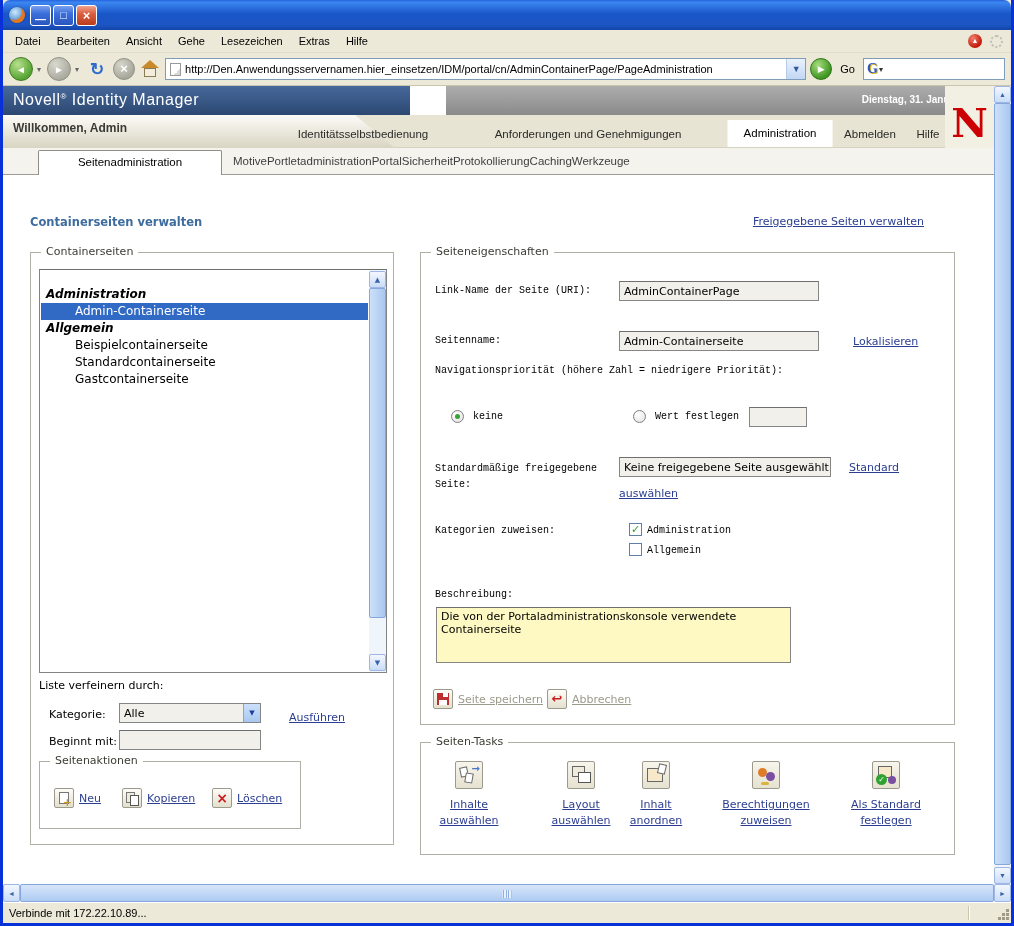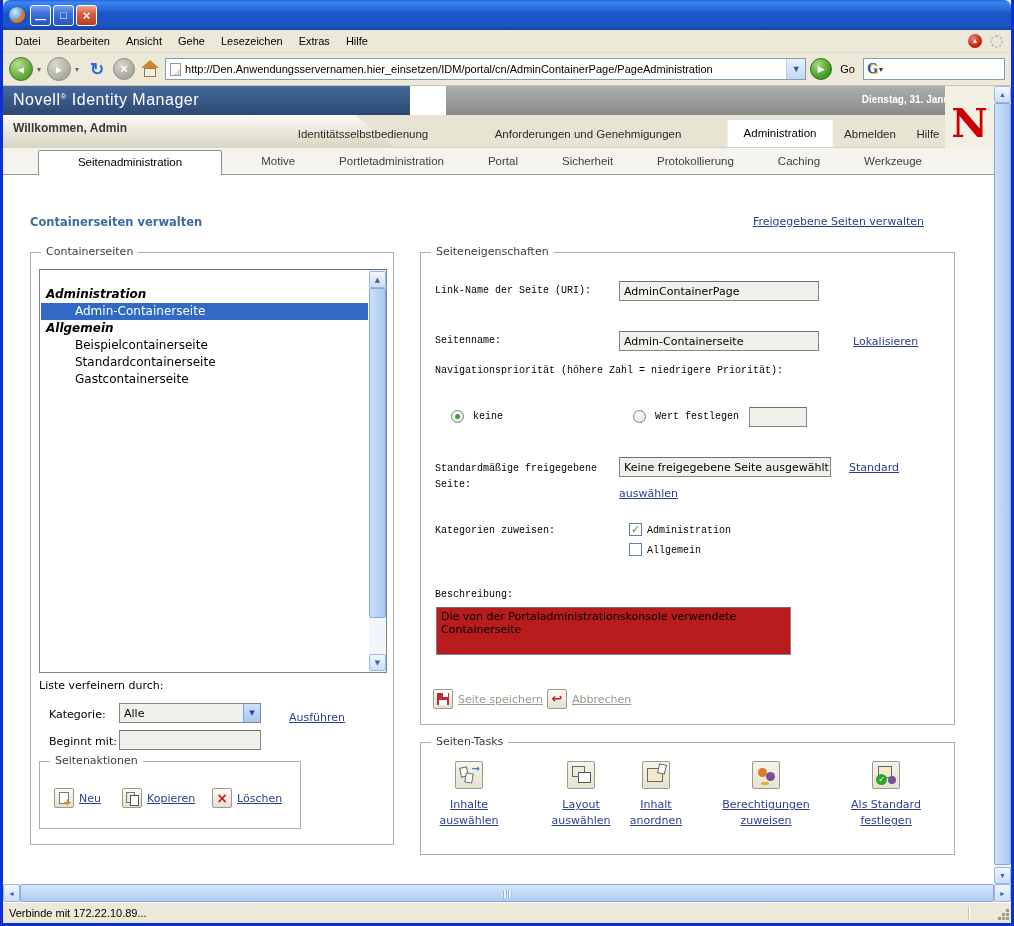--- a/index.html
+++ b/index.html
@@ -99,21 +99,21 @@
     clip-path:polygon(0 0, 352px 0, 392px 100%, 0 100%); }
   .welcome-text { position:absolute; left:10px; top:6px; font-weight:bold; font-size:12px; color:#3A3A35; }
   .topnav-item { position:absolute; bottom:7px; transform:translateX(-50%); font-size:11.5px; color:#2B2B28; white-space:nowrap; }
   .topnav-item.active { bottom:0; padding:7px 16px 8px; background:#fff; color:#000; }
 
   .subnav-row { height:27px; background:#F4F3EE; position:relative; border-bottom:1px solid #9C9B94; }
   .subnav-active { position:absolute; left:35px; top:2px; width:184px; height:25px; background:#fff;
     border:1px solid #8F8F88; border-bottom:none; border-radius:2px 2px 0 0; text-align:center; line-height:23px;
     font-size:11.5px; color:#000; }
   .subnav-rest { position:absolute; left:230px; right:72px; top:0; height:26px; display:flex;
-    justify-content:flex-end; align-items:center;gap:44px; }
+    justify-content:flex-start; align-items:center; }
   .subnav-item { font-size:11.5px; color:#3F3F3F; white-space:nowrap; }
 
   
   .page-body { position:relative; height:709px; background:#fff; font-family:"DejaVu Sans", sans-serif; }
   .page-heading { position:absolute; left:27px; top:40px; font-weight:bold; font-size:11.5px; color:#3E6C9E; }
   a.nlink { color:#2B3E92; text-decoration:underline; cursor:pointer; white-space:nowrap; }
   .manage-link { position:absolute; right:70px; top:40px; font-size:11px; }
 
   .fs { position:absolute; border:1px solid #AFAFA5; background:#fff; }
   .fs-legend { position:absolute; top:-8px; left:10px; background:#fff; padding:0 5px; font-size:11px; color:#3C3C34; white-space:nowrap; }
@@ -157,21 +157,21 @@
   
   .fs-props { left:417px; top:77px; width:535px; height:473px; }
   .prop-label { position:absolute; left:14px; font-size:10px; color:#000;font-family:Liberation Mono, monospace; }
   .prop-input { position:absolute; left:198px; width:200px; }
   .loc-link { position:absolute; left:432px; top:82px; font-size:11px; }
   .radio { position:absolute; width:13px; height:13px; border-radius:50%; border:1px solid #808080;
     background:radial-gradient(circle at 35% 30%, #fff, #E2E2E2); }
   .radio.checked::after { content:""; position:absolute; left:3px; top:3px; width:5px; height:5px; border-radius:50%; background:#37A437; }
   .checkbox { position:absolute; width:13px; height:13px; border:1px solid #5E7FA6; background:#fff;
     font-size:11px; font-weight:bold; color:#2DA12D; line-height:12px; text-align:center; }
-  .ta { position:absolute; left:15px; top:354px; width:355px; height:48px; background:#b91c1c;
+  .ta { position:absolute; left:15px; top:354px; width:355px; height:56px; background:#fef9c3;
     border:1px solid #858585; border-top-color:#6F6F6F; font-size:11px; padding:2px 4px; color:#000; }
   .btnrow-item { position:absolute; top:436px; display:flex; align-items:center; gap:5px; }
   .graylink { color:#9C9B8B; text-decoration:underline; font-size:11px; }
   .floppy { position:absolute; left:3px; top:3px; width:12px; height:12px; background:#BE2E2E; }
   .floppy .slot { position:absolute; right:1px; top:0; width:5px; height:4px; background:#fff; }
   .floppy .lbl { position:absolute; left:2px; bottom:0; width:8px; height:5px; background:#fff; }
   .undo { position:absolute; left:0; top:0; width:18px; height:18px; color:#C81E1E; font-weight:bold; font-size:13px;
     line-height:18px; text-align:center; }
 
   

